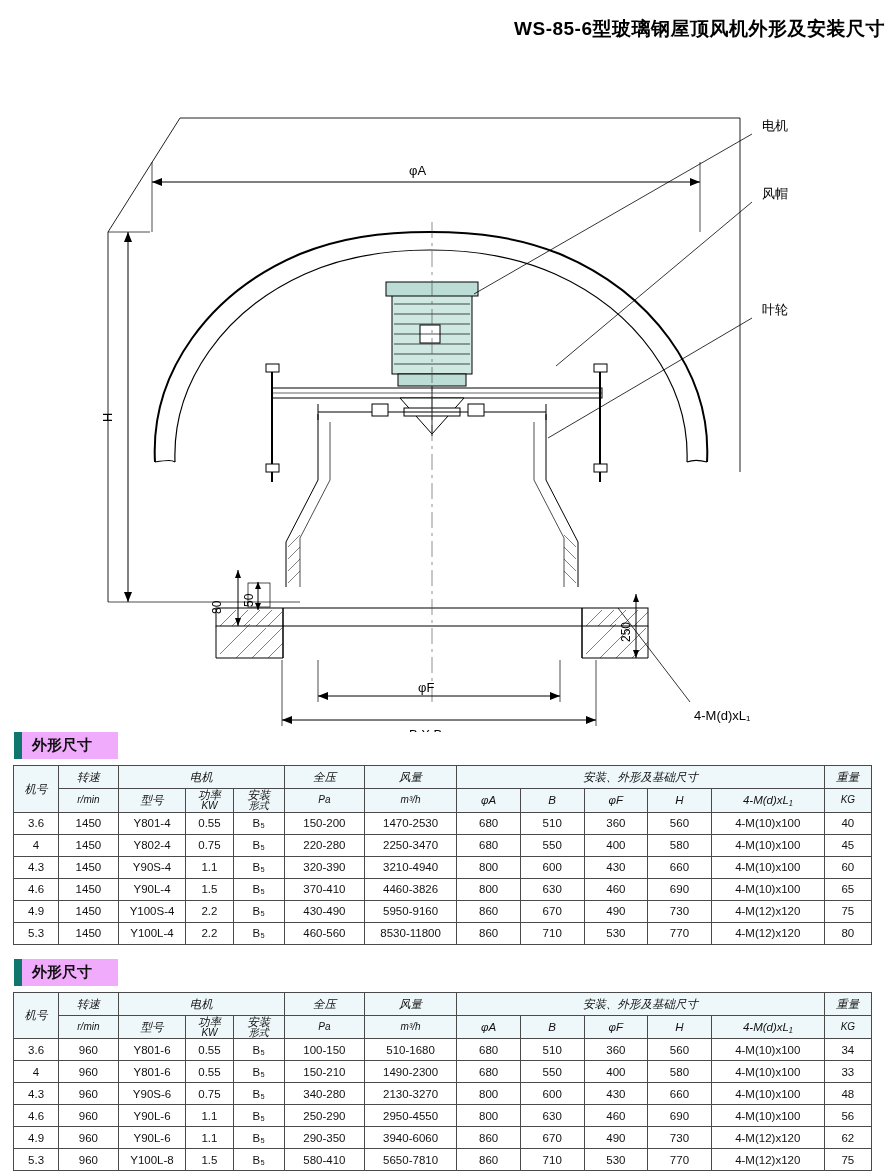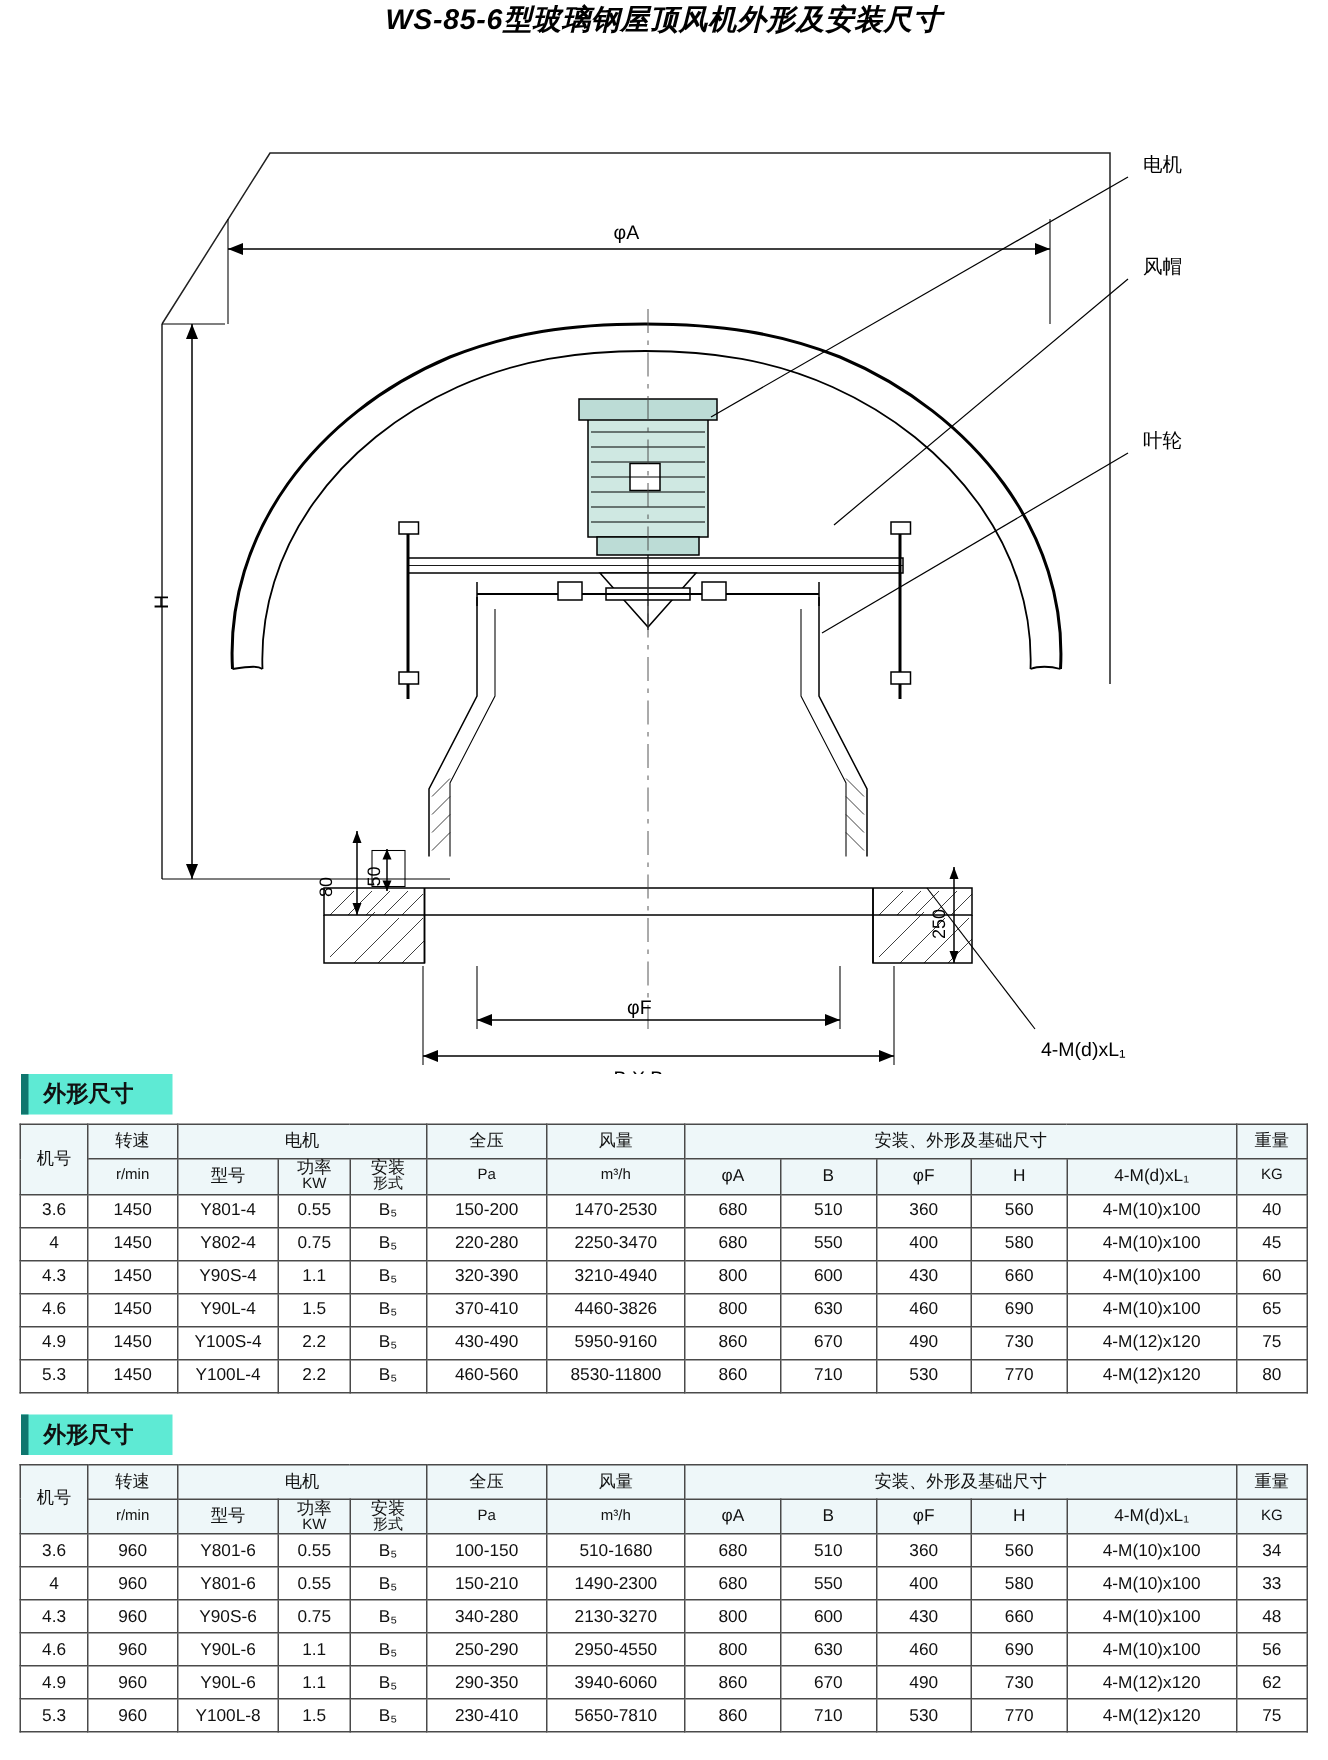--- a/index.html
+++ b/index.html
@@ -5,38 +5,38 @@
   html,body{margin:0;padding:0;}
   body{
     width:885px;height:1173px;
     background:#ffffff;
     font-family:"Liberation Sans", sans-serif;
     color:#111;
     position:relative;
     overflow:hidden;
   }
   .title{
-    text-align:center;
+    text-align:right;
     font-size:19px;
     font-weight:bold;
     letter-spacing:.5px;
+    padding-top:16px;
     color:#000;
-    font-style:italic;
   }
   .drawing{
     position:relative;
     width:885px;
     height:690px;
   }
   .drawing svg{display:block;}
   .section-head{
     margin:0 0 0 14px;
     display:inline-block;
-    background:#5eead4;
-    border-left:5px solid #0f766e;
+    background:#f0abfc;
+    border-left:8px solid #0f766e;
     padding:4px 26px 4px 10px;
     font-size:15px;
     font-weight:bold;
     color:#111;
   }
   .tbl-wrap{padding:6px 13px 0 13px;}
   table.spec{
     border-collapse:collapse;
     width:859px;
     font-size:11.5px;
@@ -46,20 +46,21 @@
     border:1px solid #4a4a4a;
     text-align:center;
     color:#111;
     padding:0;
     height:21px;
     line-height:1.05;
   }
   table.spec th{
     background:#eef7f9;
     font-weight:normal;
+    font-style:italic;
   }
   table.spec th.hdrtop{height:22px;}
   table.spec td{background:#ffffff;}
   .sub{font-size:10px;margin-top:40px;}
   .twoline{line-height:1.12;}
   .unit{font-size:10px;display:block;}
   .lbl{font-size:12px;fill:#000;}
   .lbl-b{font-size:13px;fill:#000;}
 </style>
 </head>
@@ -488,21 +489,21 @@
           <td>730</td>
           <td>4-M(12)x120</td>
           <td>62</td>
         </tr>
         <tr>
           <td>5.3</td>
           <td>960</td>
           <td>Y100L-8</td>
           <td>1.5</td>
           <td>B₅</td>
-          <td>230-410</td>
+          <td>580-410</td>
           <td>5650-7810</td>
           <td>860</td>
           <td>710</td>
           <td>530</td>
           <td>770</td>
           <td>4-M(12)x120</td>
           <td>75</td>
         </tr>
       </tbody>
     </table>

